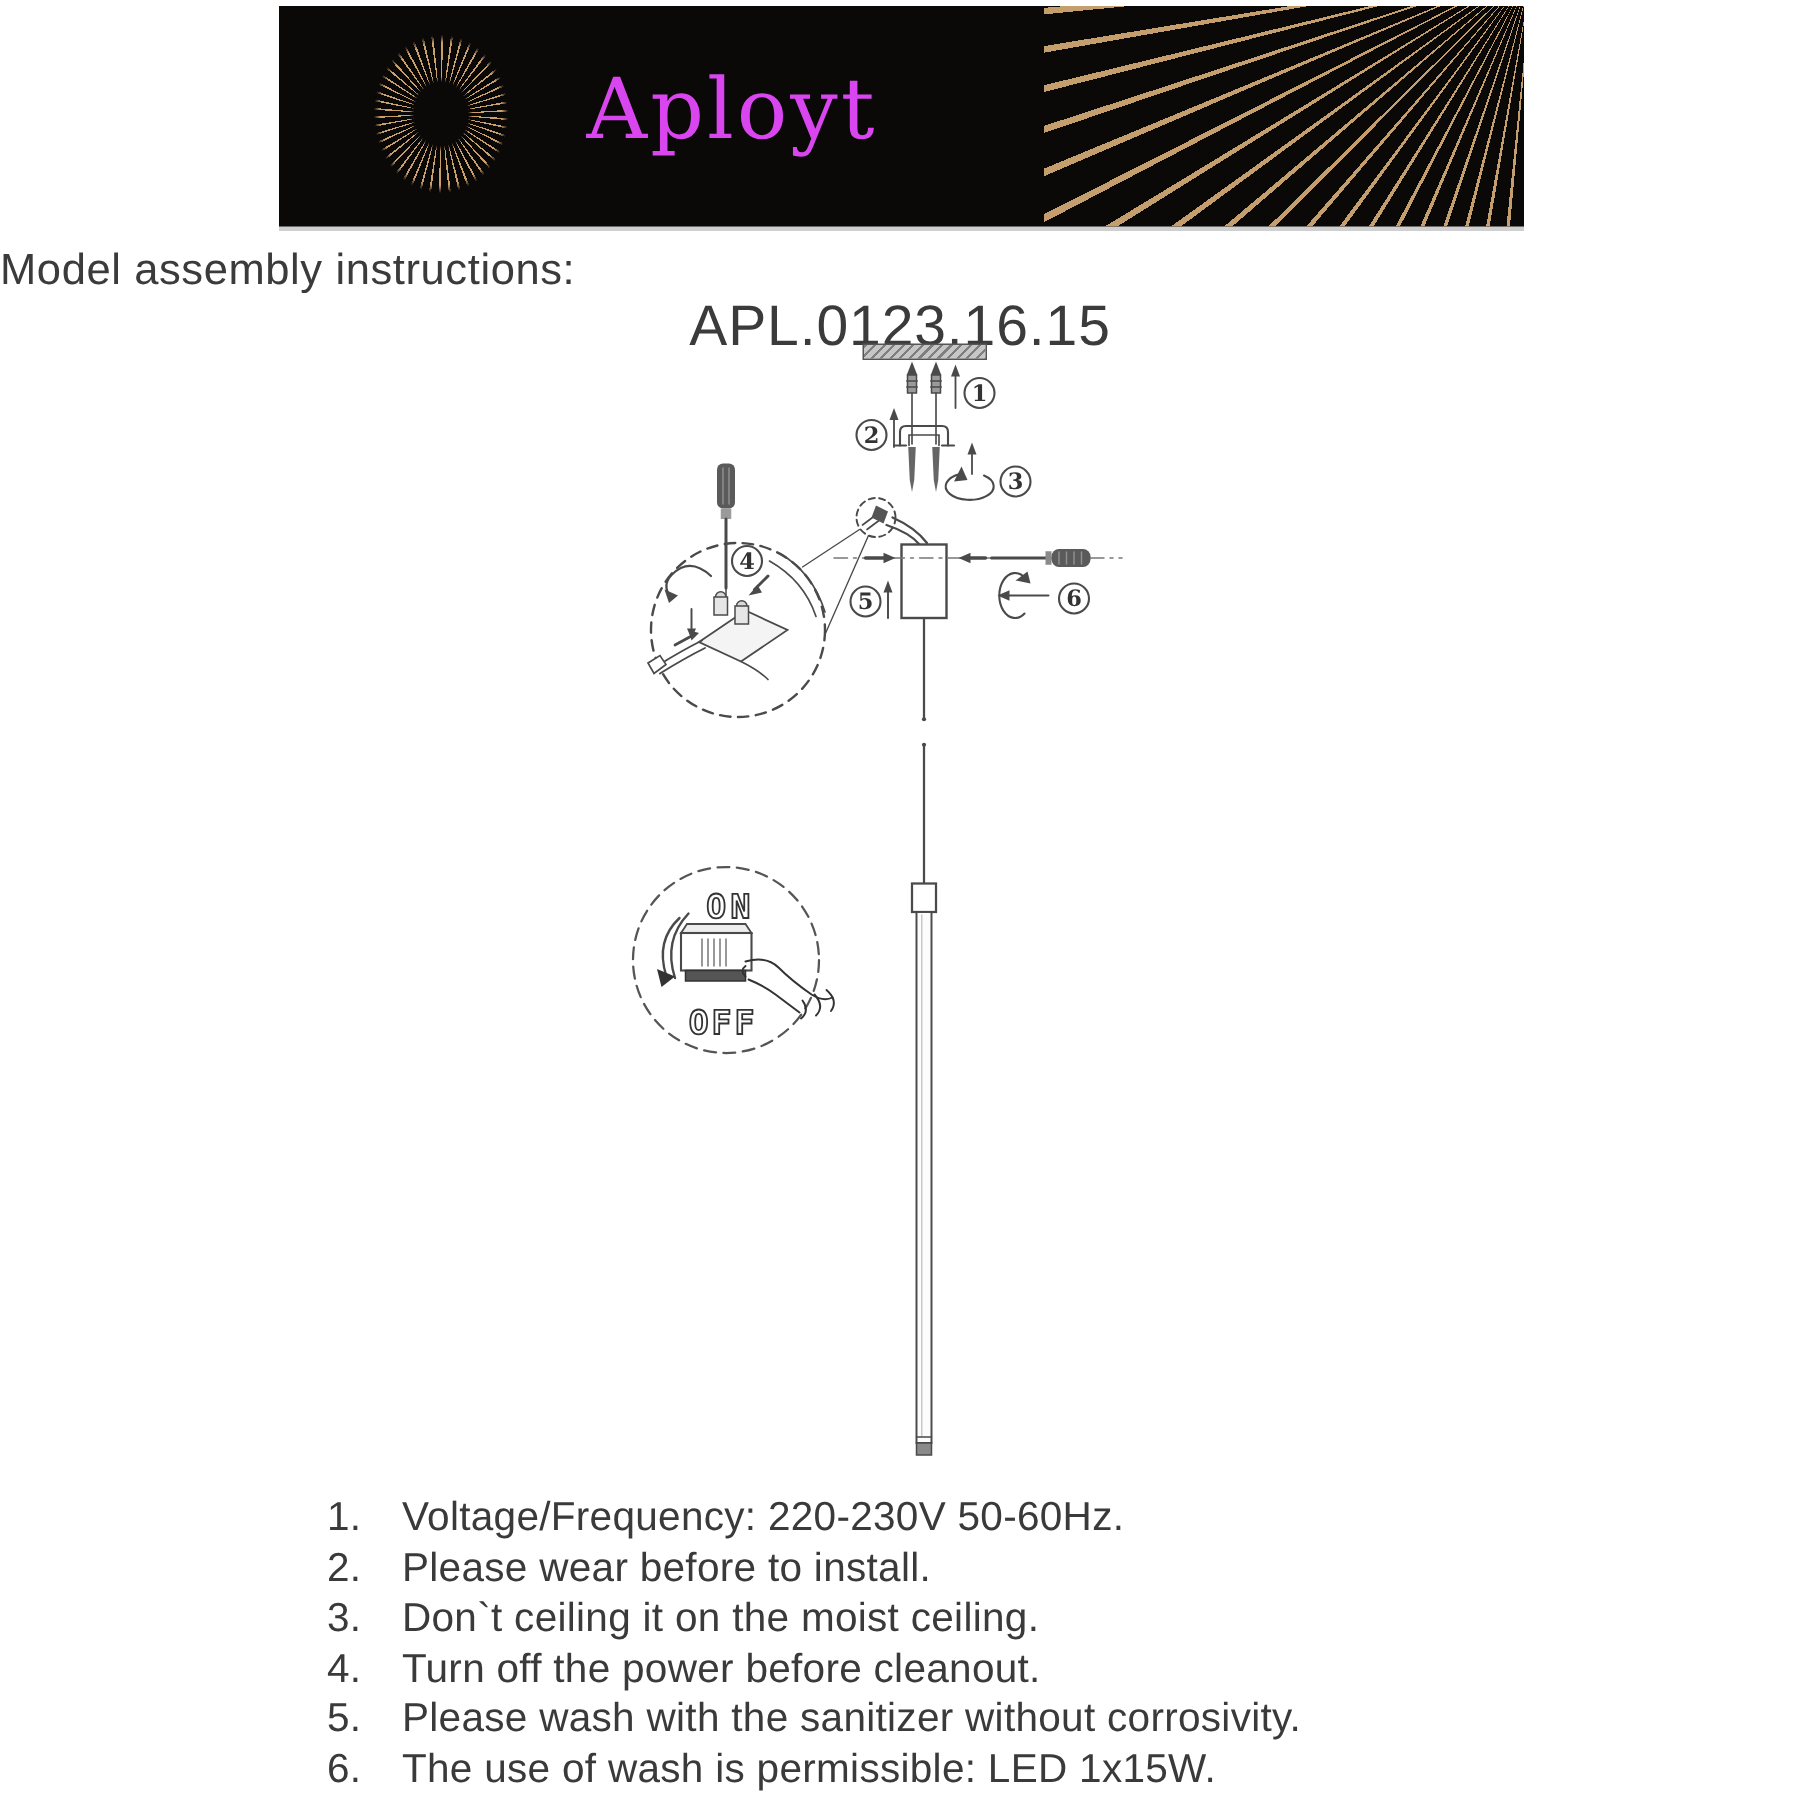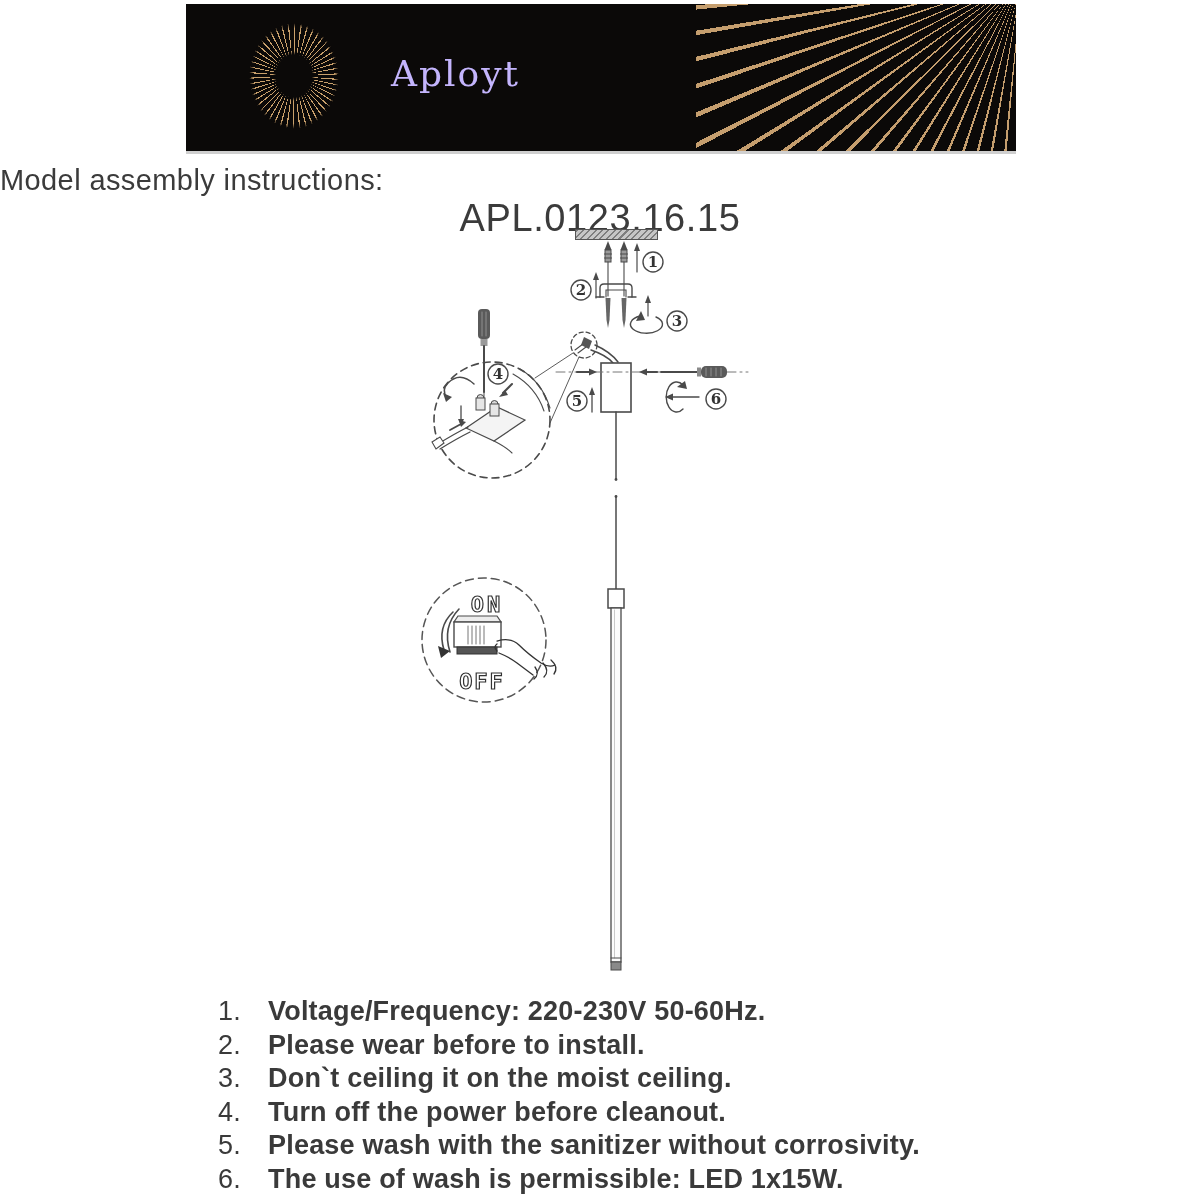--- a/index.html
+++ b/index.html
@@ -8,43 +8,43 @@
 
   
   .banner{position:absolute;left:186px;top:4px;width:830px;height:147px;
           background:#0b0908;border-bottom:3px solid #cfcfcf;overflow:hidden;}
   .sunburst{position:absolute;left:52px;top:6px;width:112px;height:132px;
             background:repeating-conic-gradient(#c9a06b 0deg 1.6deg,#0b0908 1.6deg 7.2deg);
             border-radius:50%;
             -webkit-mask-image:radial-gradient(ellipse 50% 50% at center,transparent 0 32%,#000 38% 72%,transparent 80%);
             mask-image:radial-gradient(ellipse 50% 50% at center,transparent 0 32%,#000 38% 72%,transparent 80%);}
   .brand{position:absolute;left:205px;top:28px;width:360px;
-         font-family:"DejaVu Serif",serif;font-weight:400;font-size:36px;line-height:84px;
-         color:#c4b5fd;letter-spacing:2px;}
+         font-family:"DejaVu Serif",serif;font-weight:400;font-size:56px;line-height:84px;
+         color:#d946ef;letter-spacing:2px;}
   .rays{position:absolute;right:0;top:0;width:320px;height:100%;
         background:repeating-conic-gradient(from 150deg at 102% -18%,#c59e6e 0deg 0.75deg,transparent 0.75deg 4.4deg);}
 
   
   .title{position:absolute;left:0;top:164px;width:100%;text-align:left;
          font-size:29px;font-weight:500;letter-spacing:0.4px;color:#3b3b3b;}
   .model{position:absolute;left:0;top:197px;width:100%;text-align:center;
          font-size:38px;font-weight:500;letter-spacing:0.6px;color:#3b3b3b;}
 
   
   .ceiling-bar{position:absolute;left:575px;top:229px;width:83px;height:11px;
                border:1px solid #555;box-sizing:border-box;
                background:repeating-linear-gradient(135deg,#7e7e7e 0 1.5px,#c6c6c6 1.5px 4.5px);}
   svg.diagram{position:absolute;left:410px;top:222px;width:350px;height:760px;}
 
   
   .instructions{position:absolute;left:218px;top:995px;width:880px;}
   .ins-row{display:flex;line-height:33.5px;font-size:27px;font-weight:500;
            color:#3a3a3a;letter-spacing:0.2px;}
   .ins-row .num{width:50px;flex:0 0 50px;}
-  .ins-row .txt{flex:1;font-weight:bold;}
+  .ins-row .txt{flex:1;}
 </style>
 </head>
 <body>
 
 <div class="page">
 
   <header class="banner">
     <div class="sunburst"></div>
     <div class="brand">Aployt</div>
     <div class="rays"></div>

